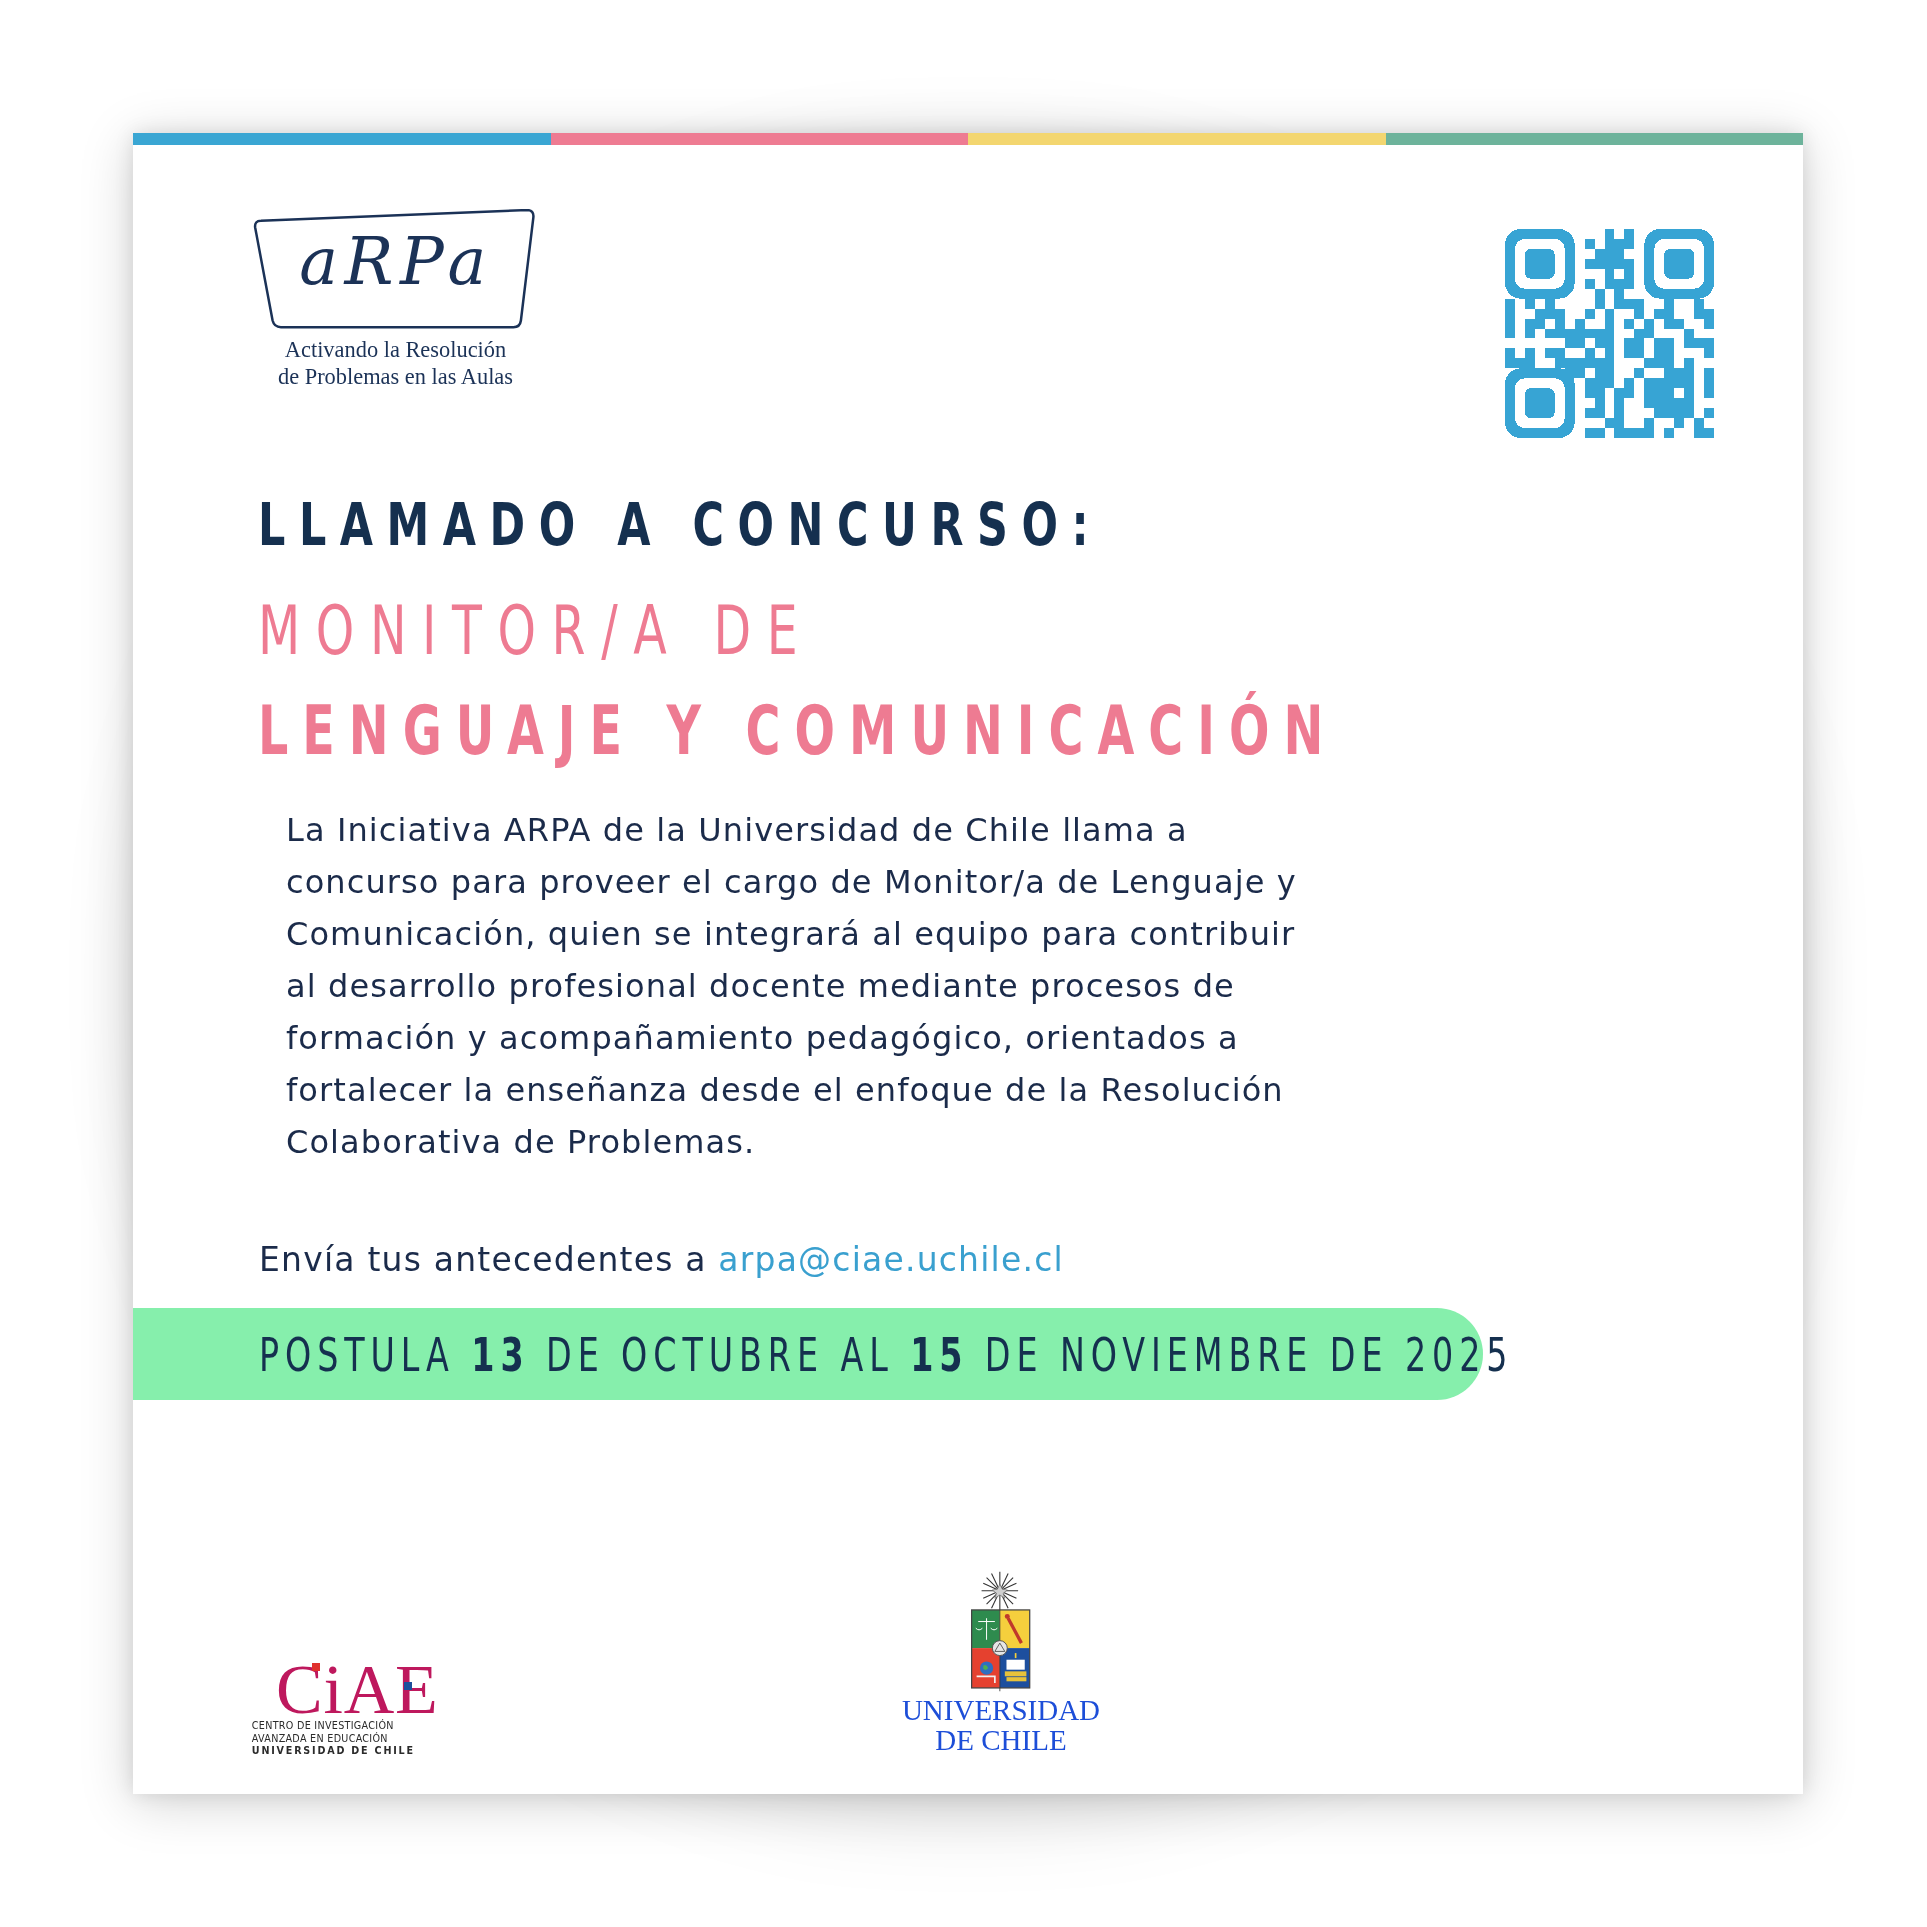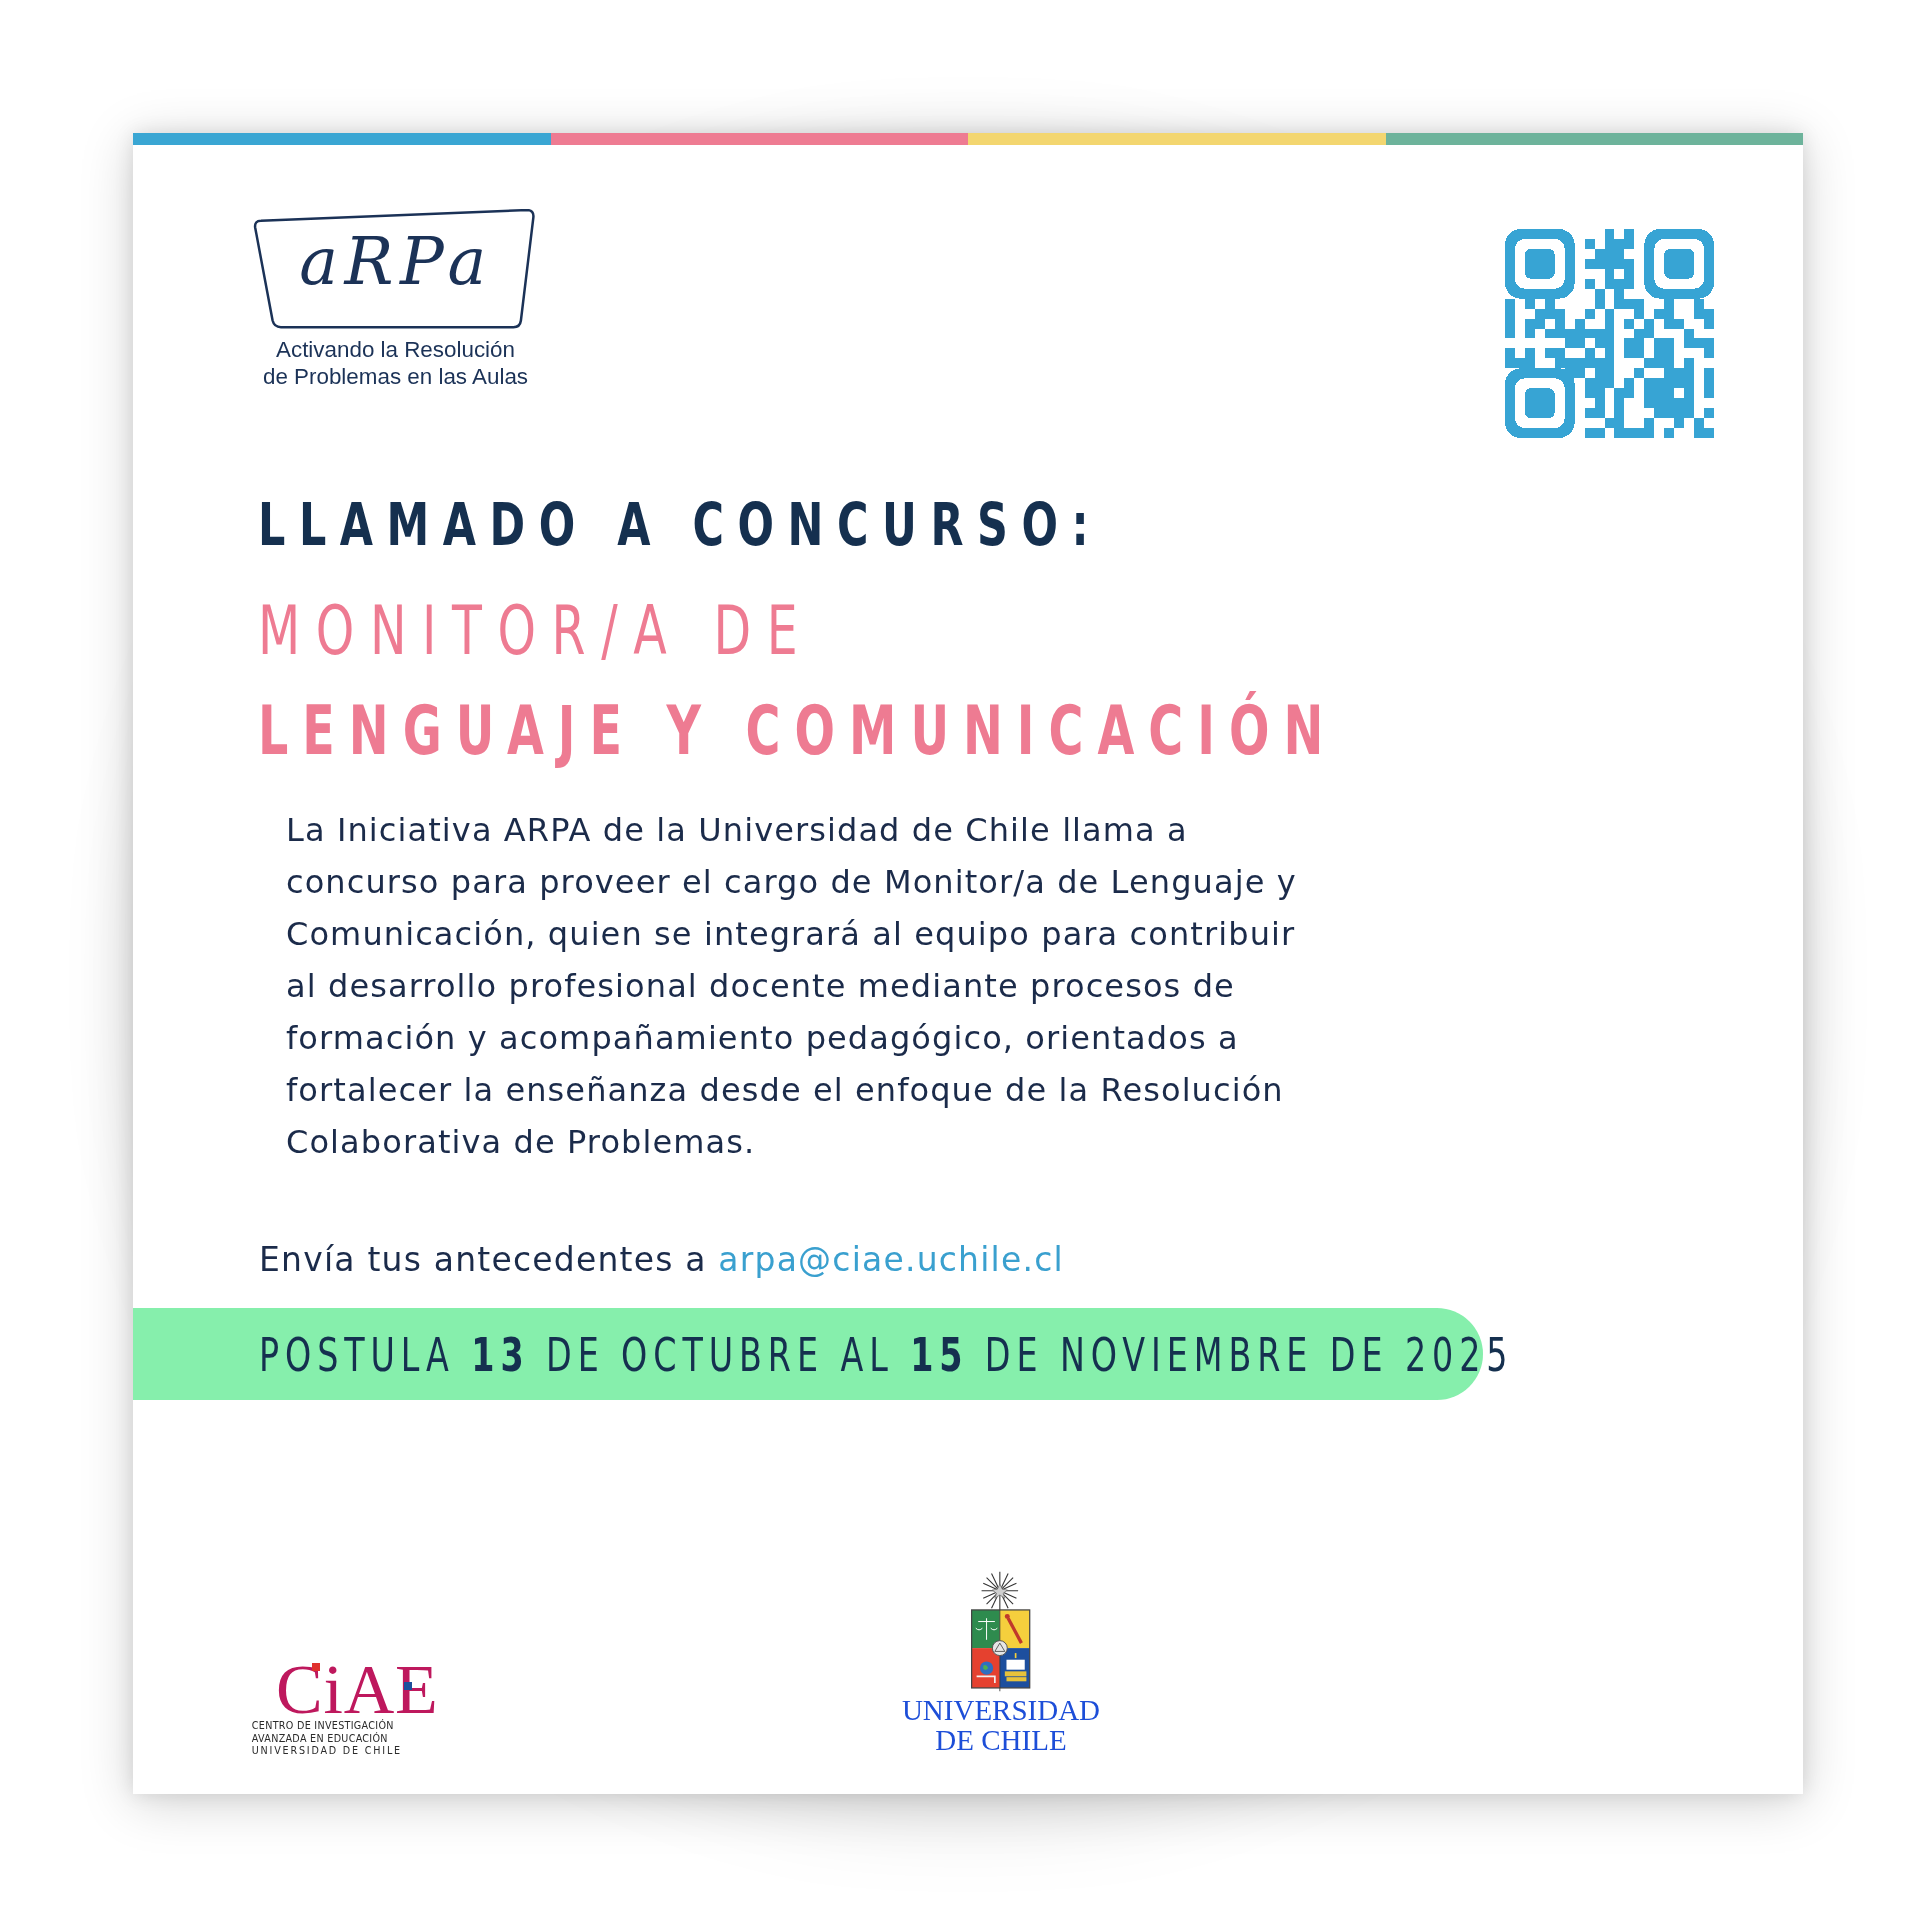--- a/index.html
+++ b/index.html
@@ -24,21 +24,21 @@
   
   .arpa-logo { position:absolute; left:118px; top:76px; width:289px; height:183px; }
   .arpa-box { position:absolute; left:0; top:0; }
   .arpa-word {
     position:absolute; left:33px; top:15px; width:224px; text-align:center;
     font-family:"DejaVu Serif", serif; font-style:italic; font-size:65px;
     color:#1b3257; letter-spacing:6.6px;
   }
   .arpa-tag {
     position:absolute; left:0; top:128px; width:289px; text-align:center;
-    font-family:Liberation Sans, sans-serif; font-size:22.4px; line-height:26.6px; color:#1b3257;
+    font-family:Liberation Serif, serif; font-size:22.4px; line-height:26.6px; color:#1b3257;
   }
 
   
   .qr { position:absolute; left:1372px; top:96px; width:209px; height:209px; }
 
   
   .h-call {
     position:absolute; left:125px; top:359px;
     font-family:"DejaVu Sans", sans-serif; font-weight:bold; font-size:58px;
     letter-spacing:18.3px; color:#15304f; transform:scaleX(0.74); transform-origin:left top;
@@ -92,21 +92,21 @@
     position:absolute; left:0; top:0; white-space:nowrap;
     font-family:"Liberation Serif", serif; font-size:70px; line-height:70px; color:#be185d; letter-spacing:0.8px;margin-left:25px;
   }
   .ciae-red { position:absolute; left:61px; top:7.5px; width:8.3px; height:8.3px; background:#e0312d; }
   .ciae-blue { position:absolute; left:153px; top:26.6px; width:8.3px; height:8.3px; background:#1c4f9c; }
   .ciae-sub {
     position:absolute; left:0.8px; top:65px; width:166px;
     font-family:"DejaVu Sans", sans-serif; font-size:9.6px; line-height:12.5px; color:#2b2b2b; letter-spacing:0.3px;
   }
   .ciae-sub span { display:block; white-space:nowrap; }
-  .ciae-sub span.wide { letter-spacing:1.8px; font-weight:normal; }
+  .ciae-sub span.wide { letter-spacing:1.8px; font-weight:bold; }
 
   .uchile { position:absolute; left:756px; top:1437px; width:224px; height:191px; }
   .uchile-crest { position:absolute; left:71px; top:0; }
   .uchile-name {
     position:absolute; left:0; top:125px; width:224px; text-align:center;
     font-family:"Liberation Serif", serif; font-size:29px; line-height:30px; color:#1d4ed8;
   }
   .uchile-name span { display:block; }
 
   .cmm { position:absolute; left:1479px; top:1520px; width:166px; height:100px; }

